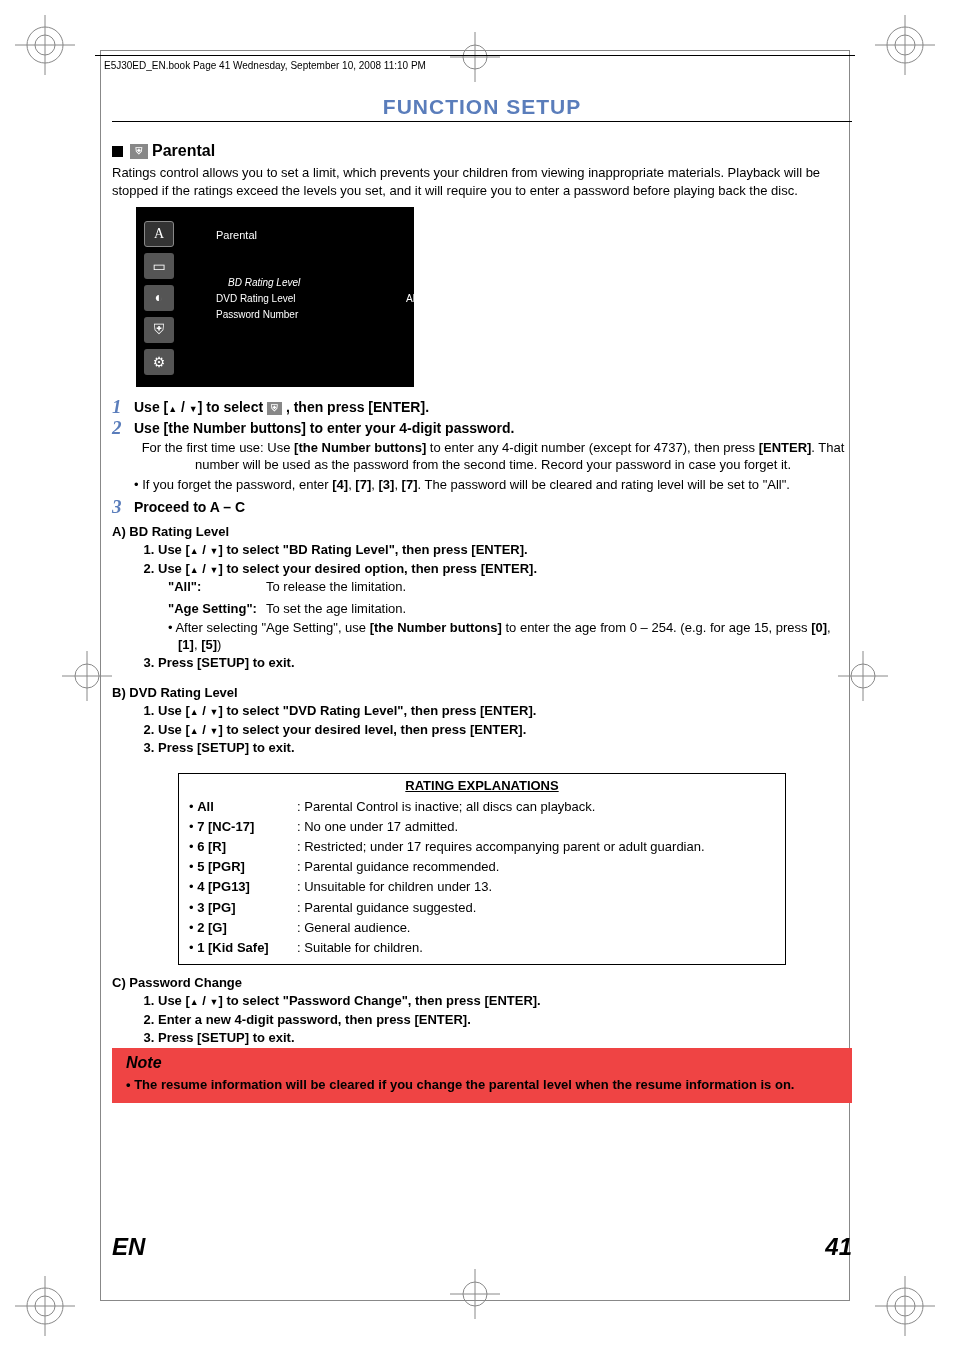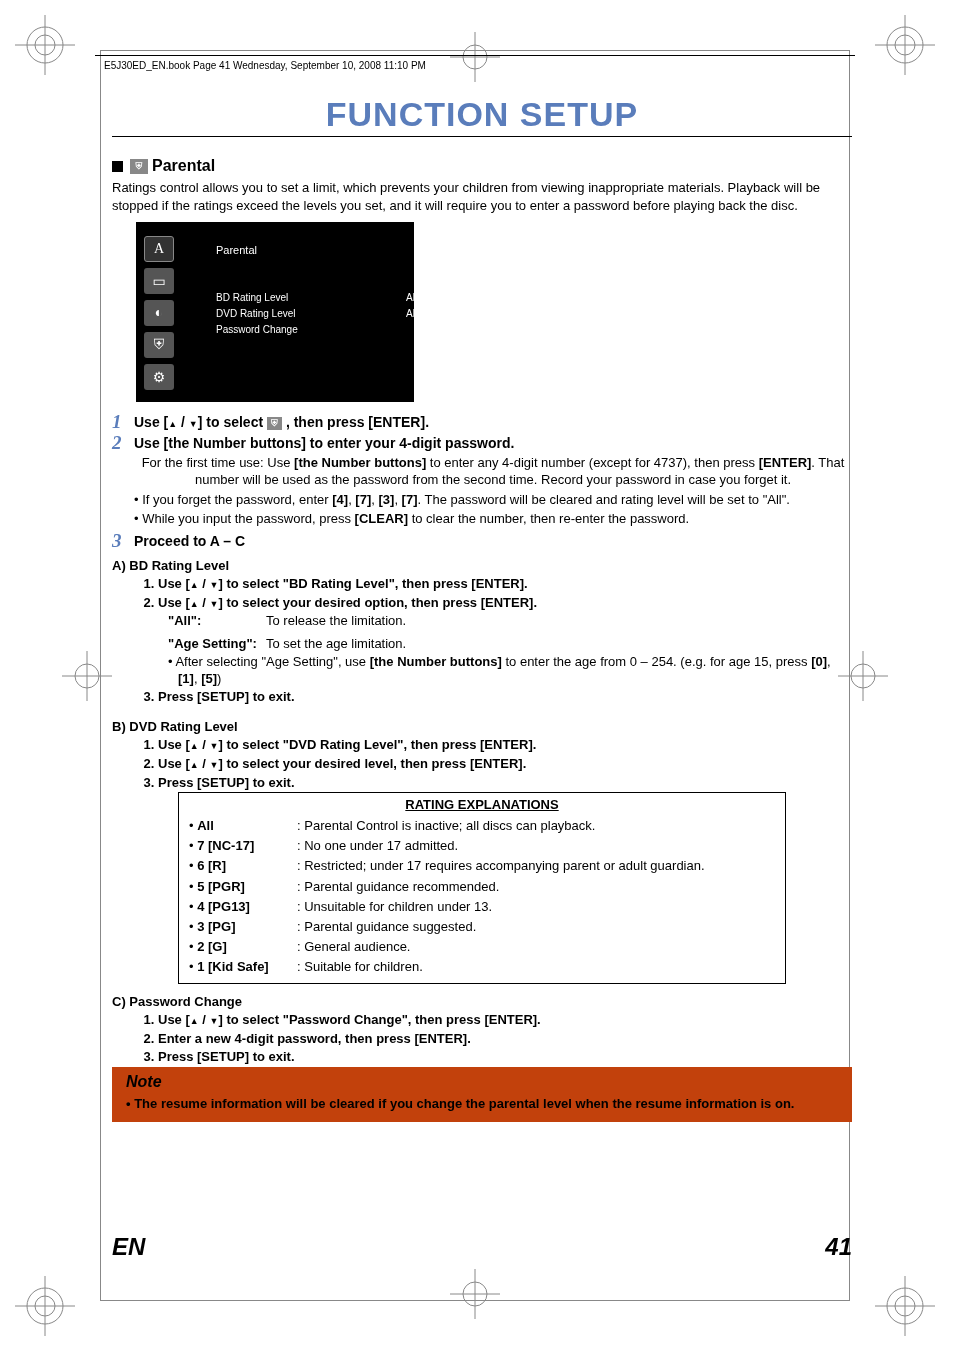--- a/index.html
+++ b/index.html
@@ -50,21 +50,21 @@
   .content {
     position: absolute;
     top: 95px;
     left: 112px;
     width: 740px;
   }
 
   h1.title {
     text-align: center;
     font-weight: bold;
-    font-size: 34px;
+    font-size: 21px;
     color: #5a7dbb;
     letter-spacing: 1px;
     border-bottom: 1px solid #000;
     padding-bottom: 2px;
     margin-bottom: 20px;
   }
 
   .section-heading {
     display: flex;
     align-items: center;
@@ -95,21 +95,21 @@
   }
   .screenshot .ic {
     width:30px; height:26px; background:#555; border-radius:3px;
     display:flex; align-items:center; justify-content:center;
     font-size:14px; font-family:serif;
   }
   .screenshot .ic.sel { background:#333; border:1px solid #888; }
   .screenshot .menu-title {
     position:absolute; left:80px; top:22px; font-size:11px;
   }
-  .screenshot .row1 { position:absolute; left:80px; top:70px; }
+  .screenshot .row1 { position:absolute; left:92px; top:70px;font-style:italic; }
   .screenshot .row2 { position:absolute; left:80px; top:86px; }
   .screenshot .row3 { position:absolute; left:80px; top:102px; }
   .screenshot .val { position:absolute; left:190px; }
 
   .step {
     display:flex; gap:6px; margin-bottom:2px;
   }
   .stepnum {
     color:#5a7dbb; font-weight:bold; font-style:italic; font-size:19px;
     font-family: Georgia, serif; flex:0 0 16px; line-height:1;
@@ -127,40 +127,40 @@
   .h3 { font-weight:bold; margin-top:8px; margin-bottom:2px; }
   ol.numlist { margin-left:46px; font-weight:bold; }
   ol.numlist li { margin-bottom:1px; line-height:1.35; }
   .indent { margin-left:56px; font-weight:normal; line-height:1.4; }
   .indent .lbl { display:inline-block; width:98px; font-weight:bold; }
   .bul { margin-left:56px; font-weight:normal; padding-left:10px; text-indent:-10px; line-height:1.35;}
   .bul::before { content:"• "; }
 
   .ratings-table {
     border:1px solid #000;
-    margin: 1px 0 10px 66px;
+    margin: 16px 0 10px 66px;
     width: 608px;
     padding: 4px 10px 6px 10px;
   }
   .ratings-table .rt-title {
     text-align:center; font-weight:bold; text-decoration:underline;
     margin-bottom:4px;
   }
   .ratings-table .rt-row {
     display:flex; gap:2px; line-height:1.55;
   }
   .ratings-table .rt-label {
     flex: 0 0 106px; font-weight:bold;
   }
   .ratings-table .rt-label::before { content:"• "; font-weight:normal;}
   .ratings-table .rt-desc { flex:1; }
   .ratings-table .rt-desc::before { content:": "; }
 
   .note-box {
-    background:#c2410c;
+    background:#ef4444;
     padding: 6px 10px 10px 14px;
   }
   .note-box .note-title {
     font-weight:bold; font-style:italic; font-size:16px; margin-bottom:4px;
   }
   .note-box .note-item { padding-left:10px; text-indent:-10px; line-height:1.35;font-weight:bold;}
   .note-box .note-item::before { content:"• "; }
 
   .footer {
     position:absolute; bottom: 90px; left:112px; width:740px;
@@ -244,21 +244,21 @@
       <div class="menu-title">Parental</div>
       <div class="row1">
         <span>BD Rating Level</span>
         <span class="val">All</span>
       </div>
       <div class="row2">
         <span>DVD Rating Level</span>
         <span class="val">All</span>
       </div>
       <div class="row3">
-        <span>Password Change</span>
+        <span>Password Number</span>
       </div>
     </div>
 
     <div class="step">
       <div class="stepnum">1</div>
       <div class="stepbody">
         <div class="stitle">
           <span>Use [</span><span class="tri-up"></span><span> / </span><span class="tri-dn"></span><span>] to select </span><span class="parental-icon" style="width:15px;height:13px;vertical-align:middle">⛨</span><span> , then press [ENTER].</span>
         </div>
       </div>
@@ -266,21 +266,20 @@
 
     <div class="step">
       <div class="stepnum">2</div>
       <div class="stepbody">
         <div class="stitle">Use [the Number buttons] to enter your 4-digit password.</div>
         <p>
           <span>For the first time use: Use </span><b>[the Number buttons]</b><span> to enter any 4-digit number (except for 4737), then press </span><b>[ENTER]</b><span>. That number will be used as the password from the second time. Record your password in case you forget it.</span>
         </p>
         <ul class="sub">
           <li><span>If you forget the password, enter </span><b>[4]</b><span>, </span><b>[7]</b><span>, </span><b>[3]</b><span>, </span><b>[7]</b><span>. The password will be cleared and rating level will be set to "All".</span></li>
-          <li><span>While you input the password, press </span><b>[CLEAR]</b><span> to clear the number, then re-enter the password.</span></li>
         </ul>
       </div>
     </div>
 
     <div class="step">
       <div class="stepnum">3</div>
       <div class="stepbody">
         <div class="stitle">Proceed to A – C</div>
       </div>
     </div>

